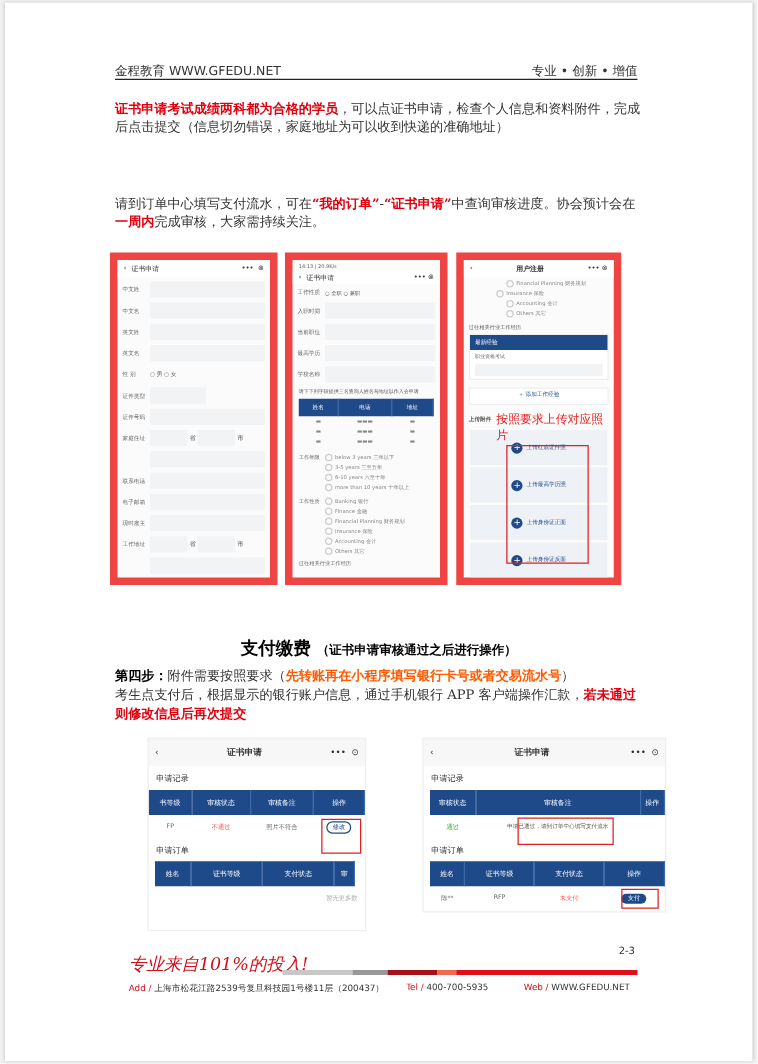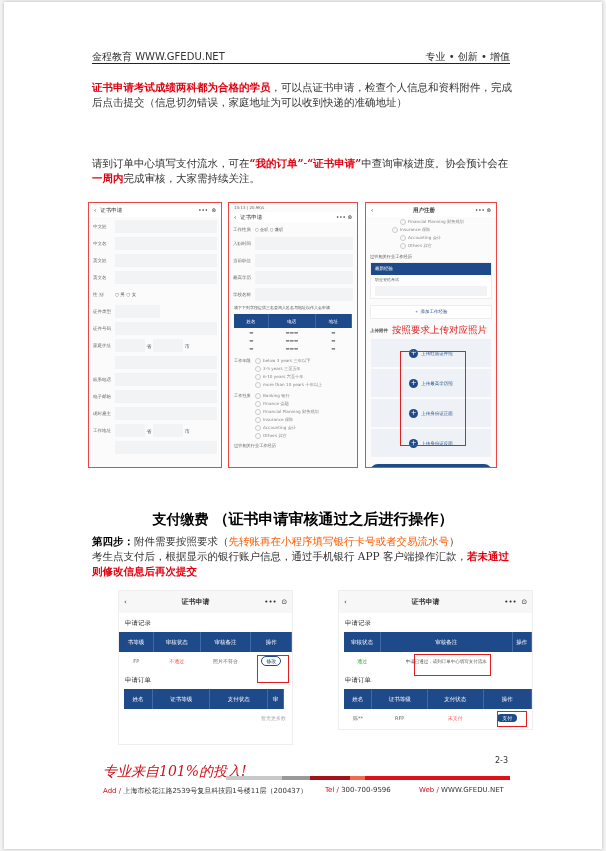--- a/index.html
+++ b/index.html
@@ -3,40 +3,40 @@
 <meta charset="utf-8">
 <style>
 *{box-sizing:border-box;margin:0;padding:0}
 body{width:606px;height:851px;background:#f2f2f2;font-family:"DejaVu Sans","Liberation Sans",sans-serif;position:relative;overflow:hidden}
 .page{position:absolute;left:4px;top:2px;width:598px;height:847px;background:#fff;box-shadow:0 0 3px rgba(0,0,0,.25)}
 .hdr{position:absolute;left:92px;top:48px;width:418px;height:16px;border-bottom:1px solid #222;font-size:10px;color:#333}
 .hdr .l{position:absolute;left:0;top:2px}
 .hdr .r{position:absolute;right:0;top:2px}
 .p{position:absolute;left:92px;width:420px;font-size:10.5px;line-height:15px;color:#333;font-family:"DejaVu Serif","Liberation Serif",serif}
 .red{color:#e0000f;font-weight:bold}
-.org{color:#ff5a00;font-weight:normal}
+.org{color:#ff5a00;font-weight:bold}
 .blk{color:#000;font-weight:bold}
-.shot{position:absolute;background:#fbfbfb;border:1px solid #ef4444;overflow:hidden;font-size:5px;color:#555}
+.shot{position:absolute;background:#fbfbfb;border:6px solid #ef4444;overflow:hidden;font-size:5px;color:#555}
 .nav{height:14px;display:flex;align-items:center;padding:0 5px;font-size:5.5px;color:#333;background:#fff}
 .nav .t{flex:1;padding-left:4px}
 .nav .c{flex:1;text-align:center;font-weight:bold}
 .frow{display:flex;align-items:center;height:15px;margin:2px 4px}
 .frow .lb{width:22px;font-size:4.5px;color:#666}
 .frow .in{flex:1;height:13px;background:#f2f3f5;border-radius:1px}
 .blue{background:#1f4a8a;color:#fff}
 .tbl{margin:3px 5px;border-collapse:collapse;width:calc(100% - 10px);font-size:4.5px}
 .tbl th{background:#1f4a8a;color:#fff;height:14px;font-weight:normal;border-right:1px solid #3a66a8}
 .tbl td{height:8px;text-align:center;color:#888}
 .opt{font-size:4.2px;color:#888;margin:2px 0 2px 26px}
 .opt:before{content:"";display:inline-block;width:4px;height:4px;border:1px solid #ccc;border-radius:50%;margin-right:2px;vertical-align:middle}
 .upl{height:28px;margin:2px 5px;background:#eef1f6;display:flex;align-items:center;justify-content:center;font-size:4.5px;color:#1f4a8a}
 .upl .pl{width:9px;height:9px;border-radius:50%;background:#1f4a8a;color:#fff;font-size:7px;line-height:9px;text-align:center;margin-right:3px}
 .redbox{position:absolute;border:1.5px solid #e02020}
 .title2{position:absolute;left:0;width:606px;text-align:center;top:510px;font-size:14px;font-weight:bold;color:#000;font-family:"DejaVu Serif","Liberation Serif",serif}
-.title2 small{font-size:15px}
+.title2 small{font-size:10px}
 .ws{position:absolute;background:#fff;border:1px solid #eee;overflow:hidden;font-size:6px;color:#333}
 .ws .nav{height:22px;font-size:7px;background:#f7f7f7}
 .sec{font-size:6.5px;color:#333;padding:6px 6px 4px}
 .wt{width:100%;border-collapse:collapse;font-size:5.5px}
 .wt th{background:#1f4a8a;color:#fff;height:20px;font-weight:normal;border-right:1px solid #3e6aa8}
 .wt td{height:18px;text-align:center;color:#666;font-size:5px}
 .footer-slogan{position:absolute;left:103px;top:763px;font-size:14px;color:#d0101a;font-style:italic;font-family:"DejaVu Serif",serif}
 .bar{position:absolute;top:776px;height:4px}
 .foot{position:absolute;top:786px;font-size:7px;color:#333}
 .foot .k{color:#d0101a}
@@ -293,14 +293,14 @@
 </div>
 
 <div style="position:absolute;right:98px;top:756px;font-size:8px;color:#333">2-3</div>
 <div class="footer-slogan">专业来自101%的投入!</div>
 <div class="bar" style="left:226px;width:56px;background:#c8c8c8"></div>
 <div class="bar" style="left:282px;width:28px;background:#999"></div>
 <div class="bar" style="left:310px;width:40px;background:#a5101a"></div>
 <div class="bar" style="left:350px;width:15px;background:#f06a50"></div>
 <div class="bar" style="left:365px;width:145px;background:#e0101a"></div>
 <div class="foot" style="left:103px"><span class="k">Add /</span> <span>上海市松花江路2539号复旦科技园1号楼11层（200437）</span></div>
-<div class="foot" style="left:325px"><span class="k">Tel /</span> <span>300-700-9596</span></div>
+<div class="foot" style="left:325px"><span class="k">Tel /</span> <span>400-700-5935</span></div>
 <div class="foot" style="left:419px"><span class="k">Web /</span> <span>WWW.GFEDU.NET</span></div>
 
 </body></html>

